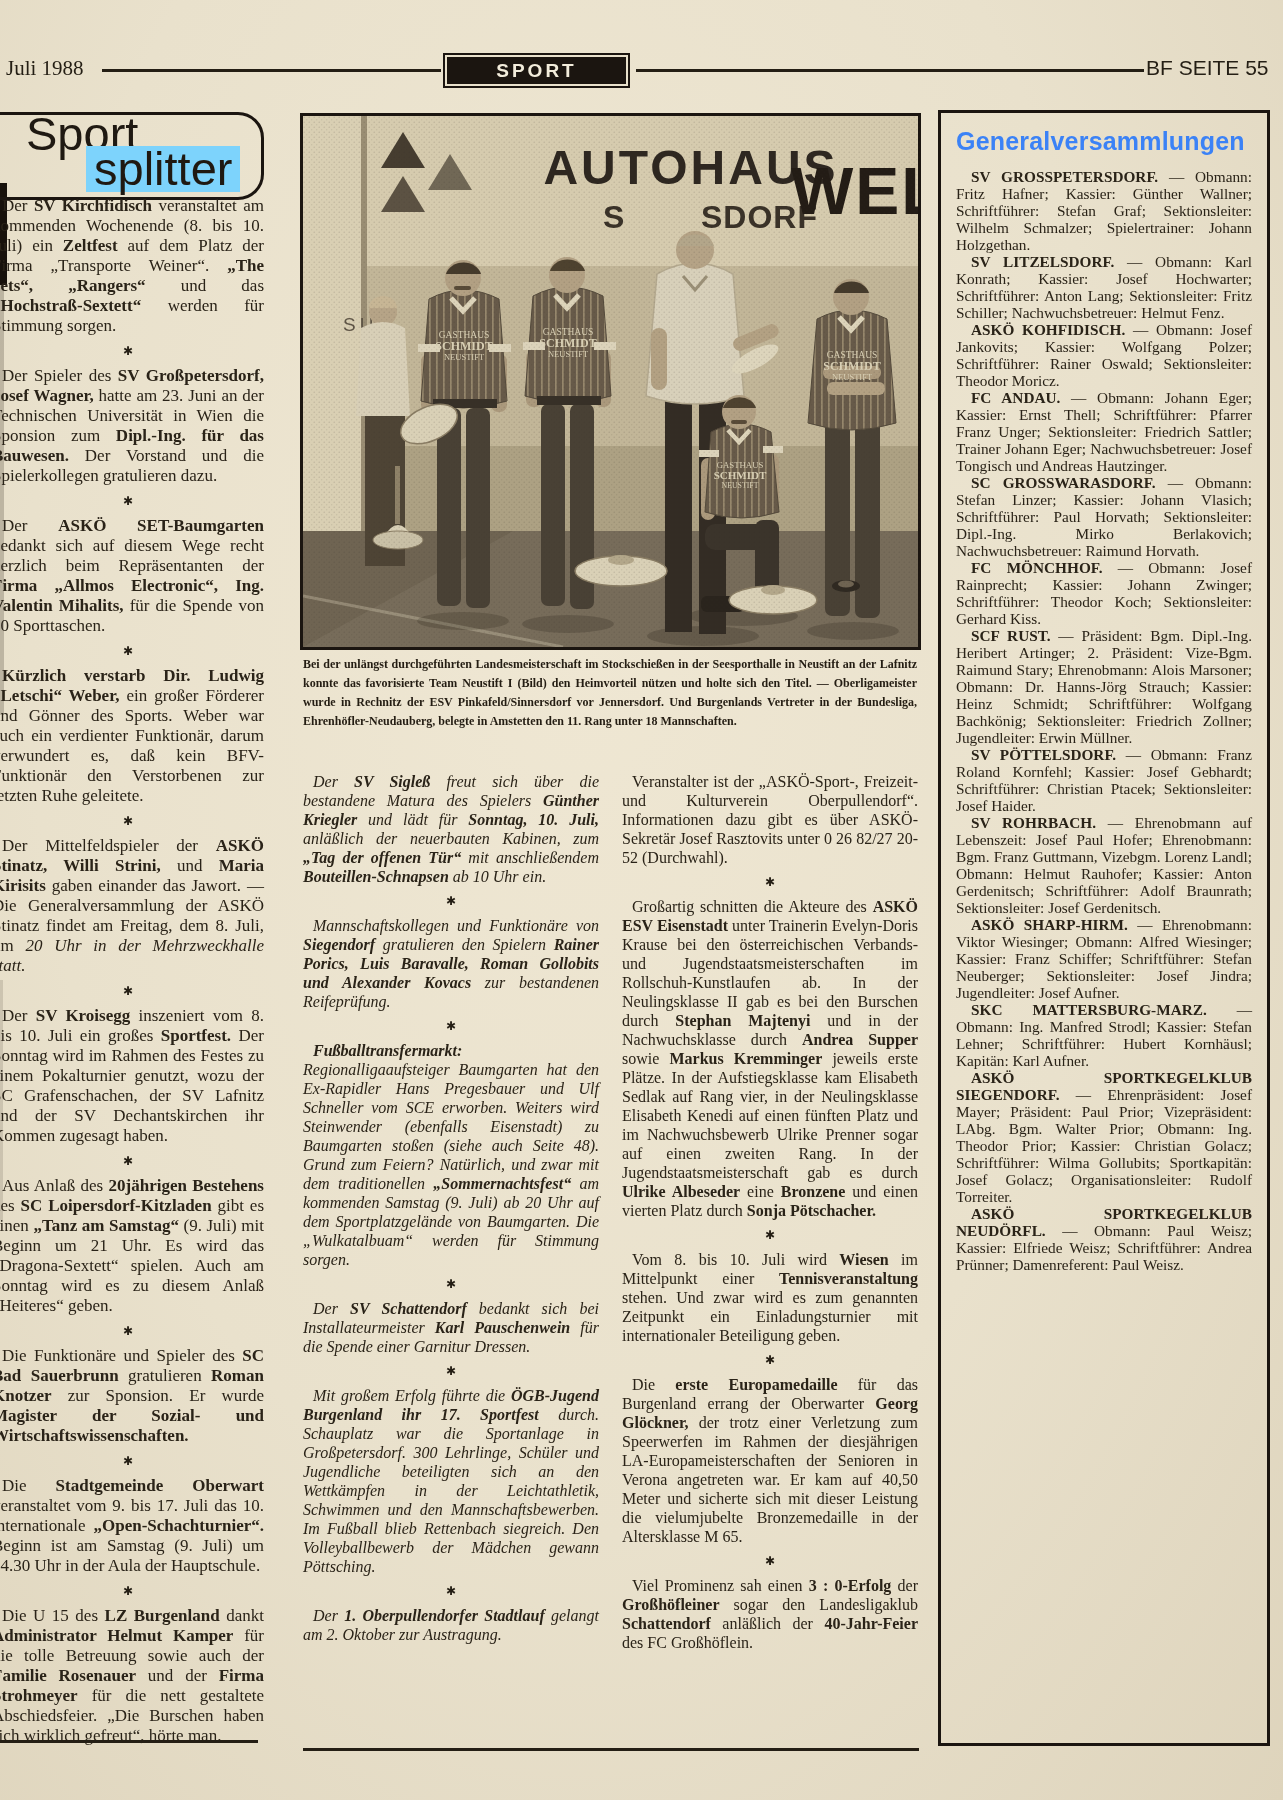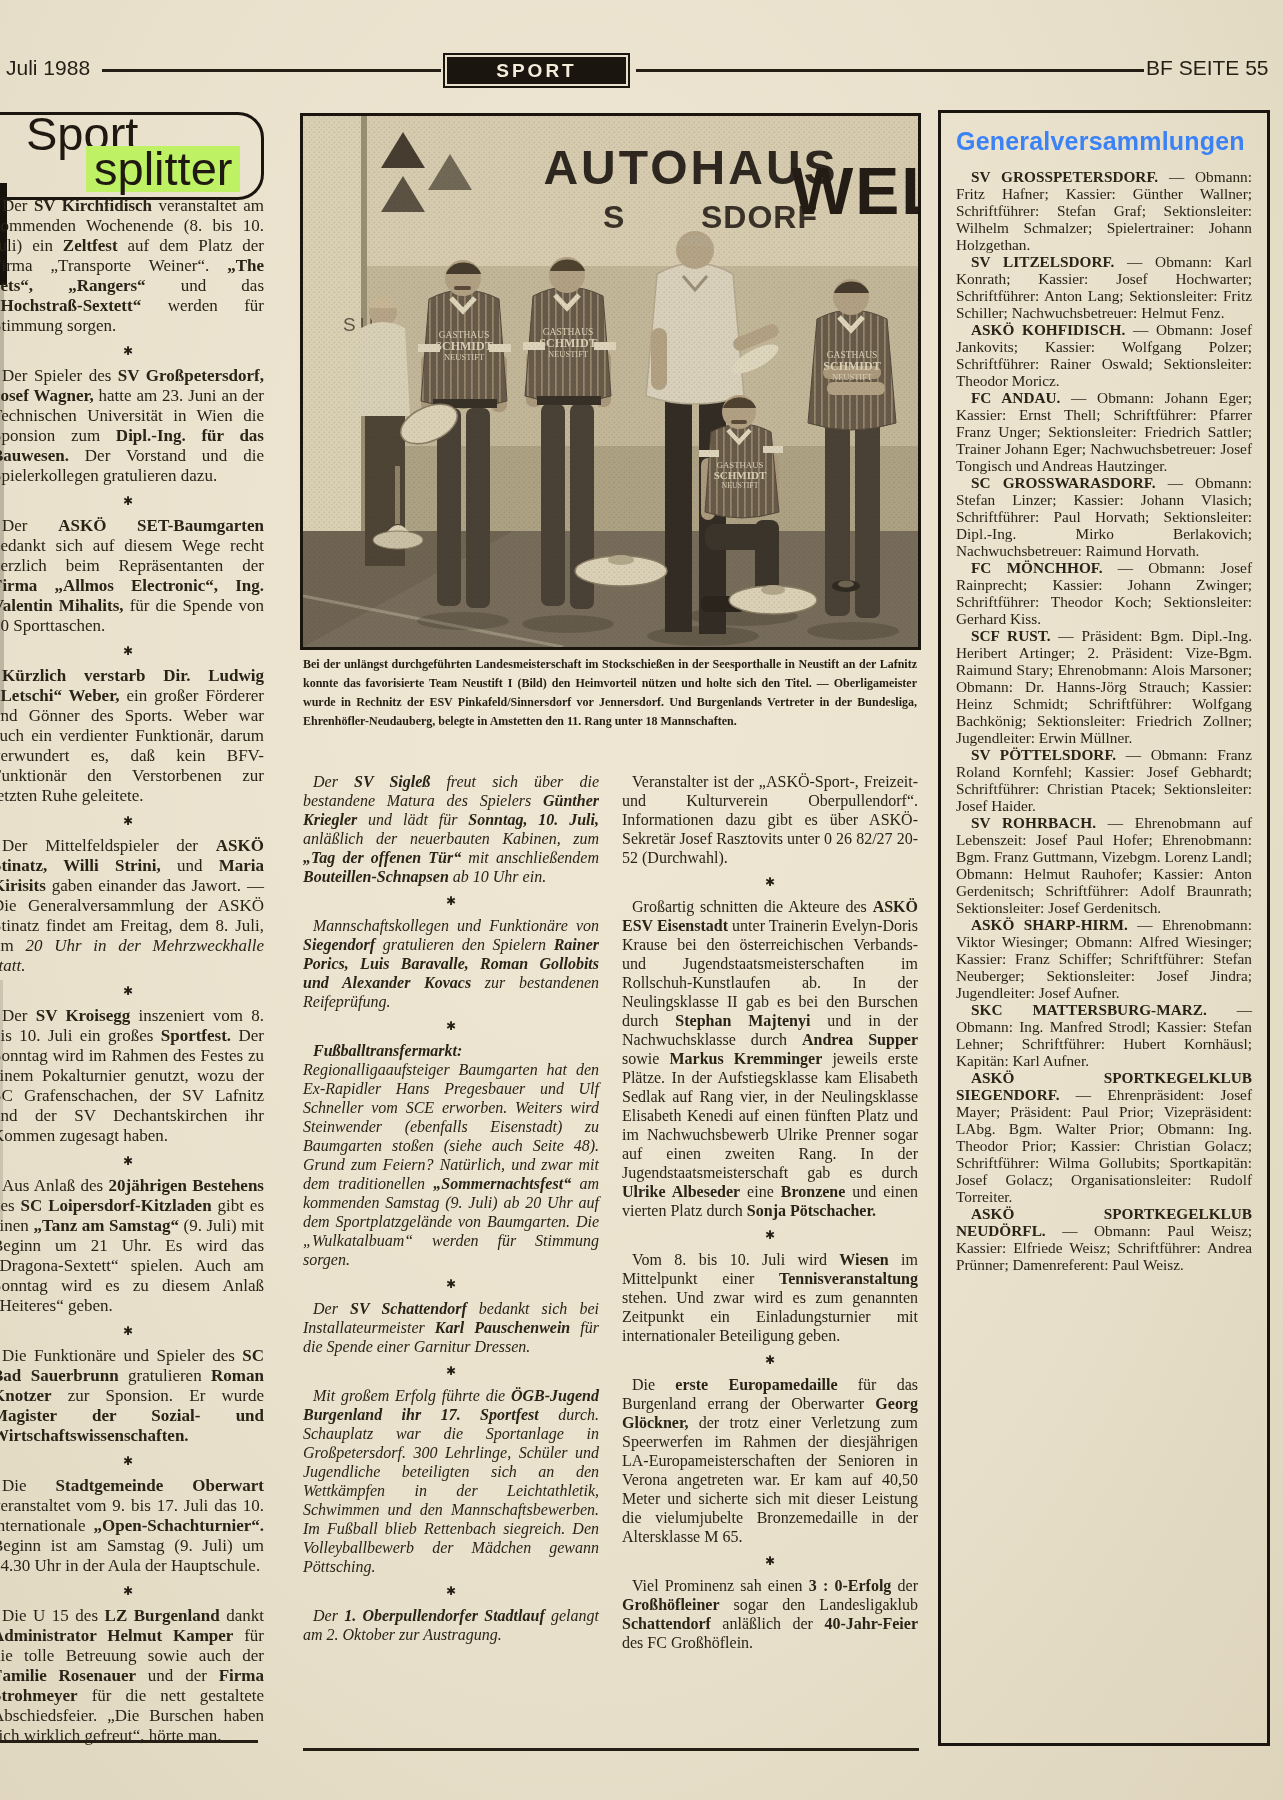--- a/index.html
+++ b/index.html
@@ -7,33 +7,33 @@
     width:1283px;height:1800px;position:relative;overflow:hidden;
     background:radial-gradient(ellipse at 45% 35%, #efe7d3 0%, #e9e1cc 55%, #ded4bc 100%);
     font-family:"Liberation Serif", serif;
     color:#2a2318;
   }
   .abs{position:absolute;}
   .b{font-weight:bold;}
   .i{font-style:italic;}
 
   
-  .hdr-date{left:6px;top:56px;font-family:Liberation Sans, sans-serif;font-size:21px;color:#241e14;}
+  .hdr-date{left:6px;top:56px;font-family:Liberation Serif, serif;font-size:21px;color:#241e14;}
   .hdr-rule{height:3px;background:#241e14;top:69px;}
   .hdr-rule.r1{left:102px;width:339px;}
   .hdr-rule.r2{left:636px;width:508px;}
   .sportbox{left:443px;top:53px;width:187px;height:35px;border:2.5px solid #1b1510;background:#e9e1cc;padding:2px;box-sizing:border-box;}
   .sportbox-inner{width:100%;height:100%;background:#1b1510;color:#f2ecdb;display:flex;align-items:center;justify-content:center;
     font-family:"Liberation Sans",sans-serif;font-weight:bold;font-size:19px;letter-spacing:3px;}
   .hdr-page{left:1146px;top:56px;width:124px;text-align:left;font-family:"Liberation Sans",sans-serif;font-size:21px;color:#241e14;}
 
   
   .masthead-box{left:-48px;top:112px;width:306px;height:82px;border:3.5px solid #1b1510;border-radius:26px;}
   .mh1{left:26px;top:106px;font-family:"Liberation Sans",sans-serif;font-size:47px;color:#1f1912;z-index:2;}
-  .mh2{left:86px;top:146px;font-family:"Liberation Sans",sans-serif;font-size:47px;color:#1f1912;z-index:2;background:#bef264;padding:0 8px;line-height:0.98;}
+  .mh2{left:86px;top:146px;font-family:"Liberation Sans",sans-serif;font-size:47px;color:#1f1912;z-index:2;background:#7dd3fc;padding:0 8px;line-height:0.98;}
 
   
   .sm1{left:0;top:183px;width:7px;height:102px;background:#17110b;}
   .sm2{left:0;top:285px;width:4px;height:430px;background:#6e6556;opacity:.35;}
   .sm3{left:0;top:980px;width:3px;height:240px;background:#6e6556;opacity:.22;}
 
   
   .newscol p.body{margin:0;text-align:justify;text-indent:10px;hyphens:auto;}
   .col-left{left:-8px;top:196px;width:272px;font-size:17px;line-height:20px;}
   .col-mid-left{left:303px;top:772px;width:296px;font-size:16px;line-height:19px;font-style:italic;}

